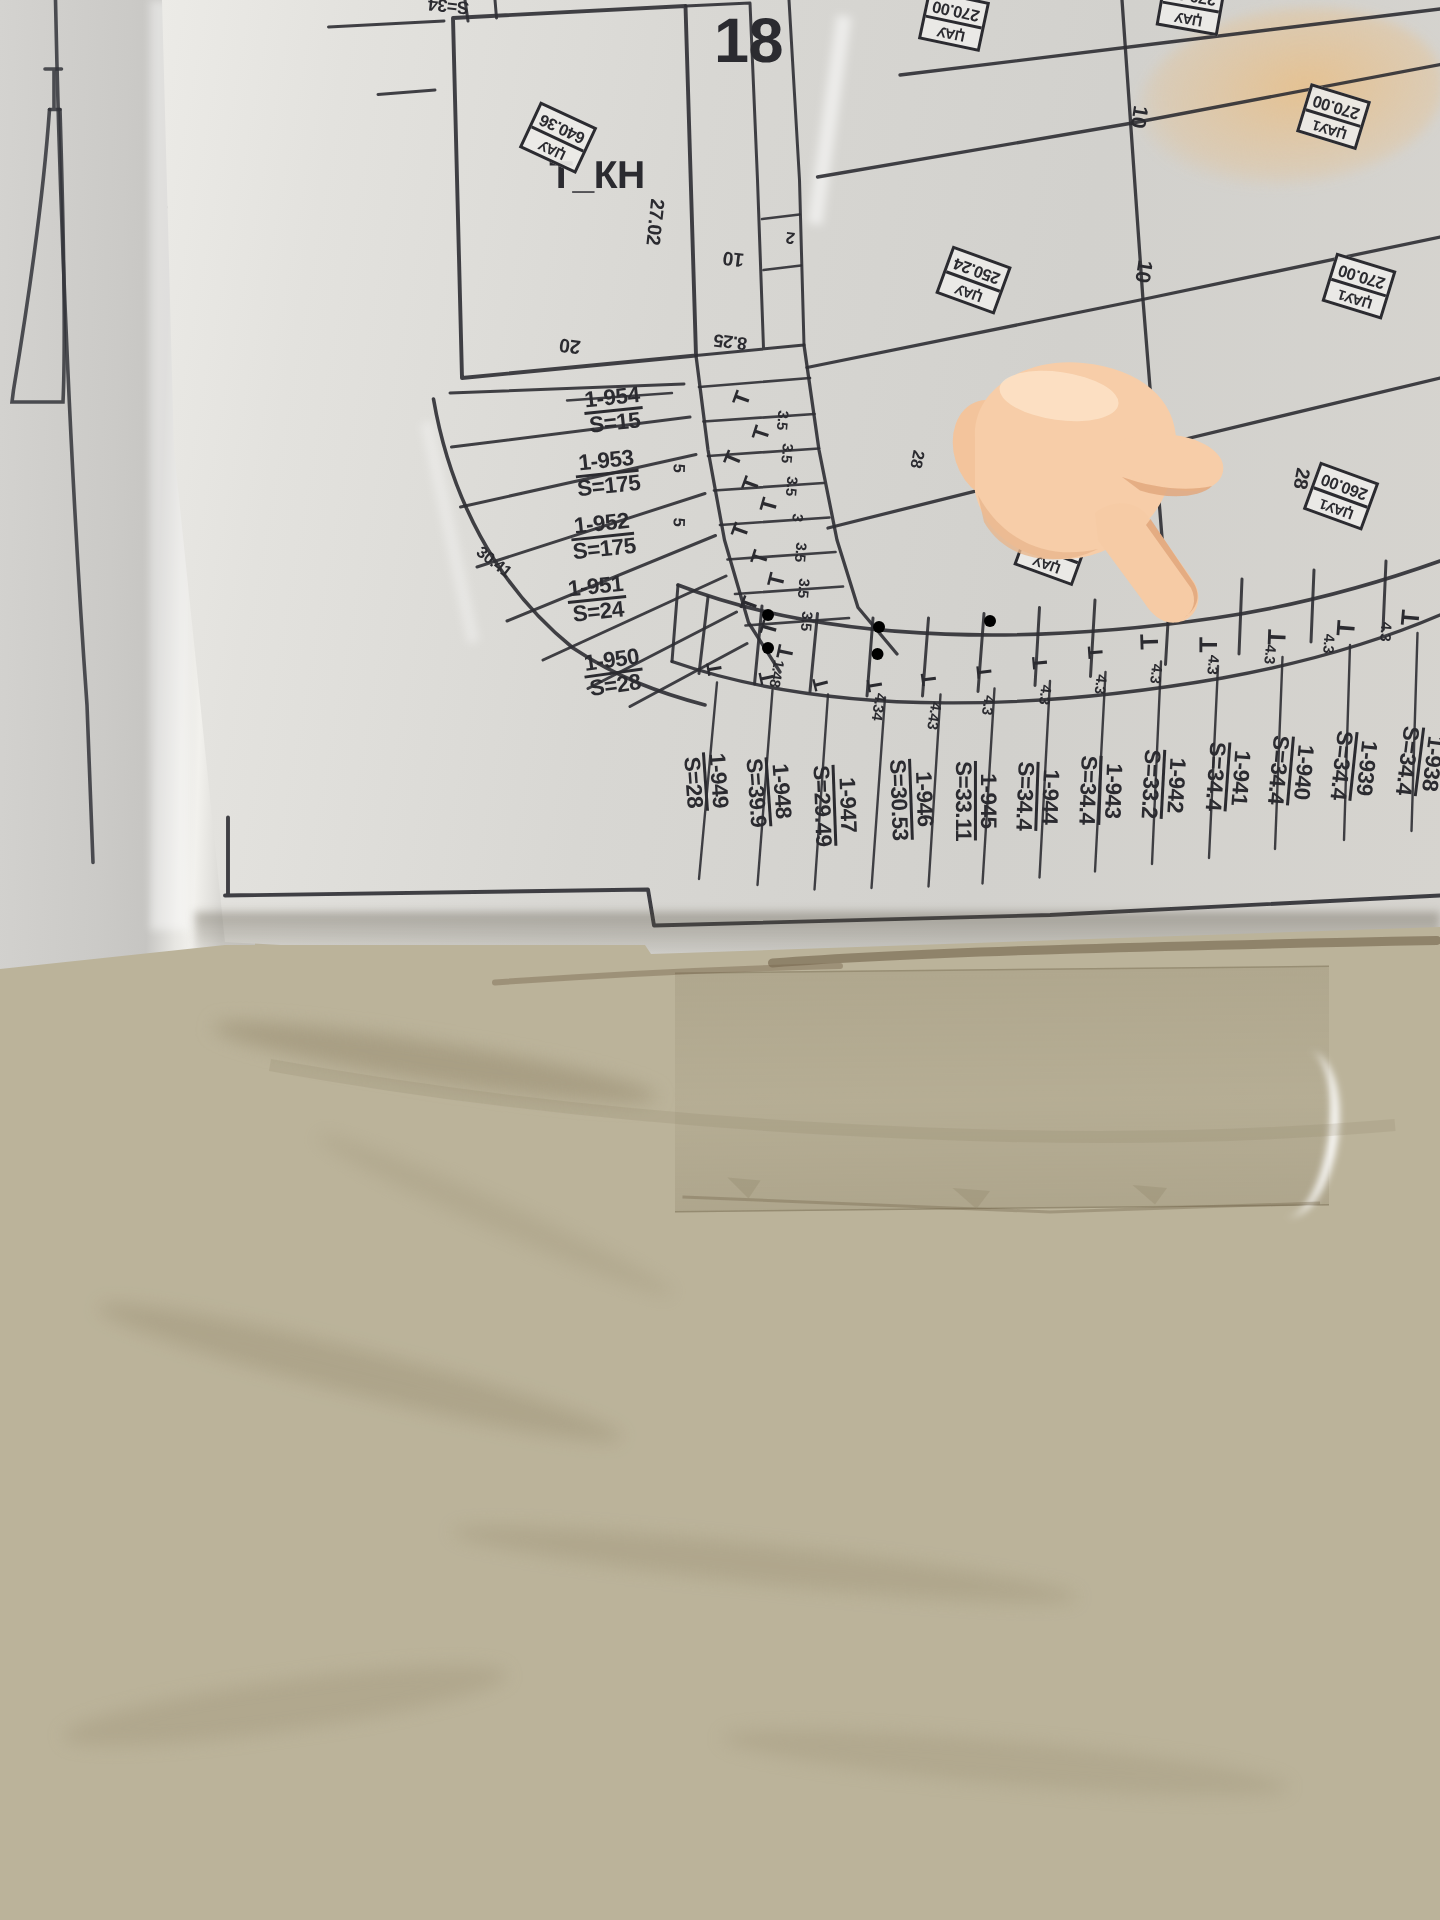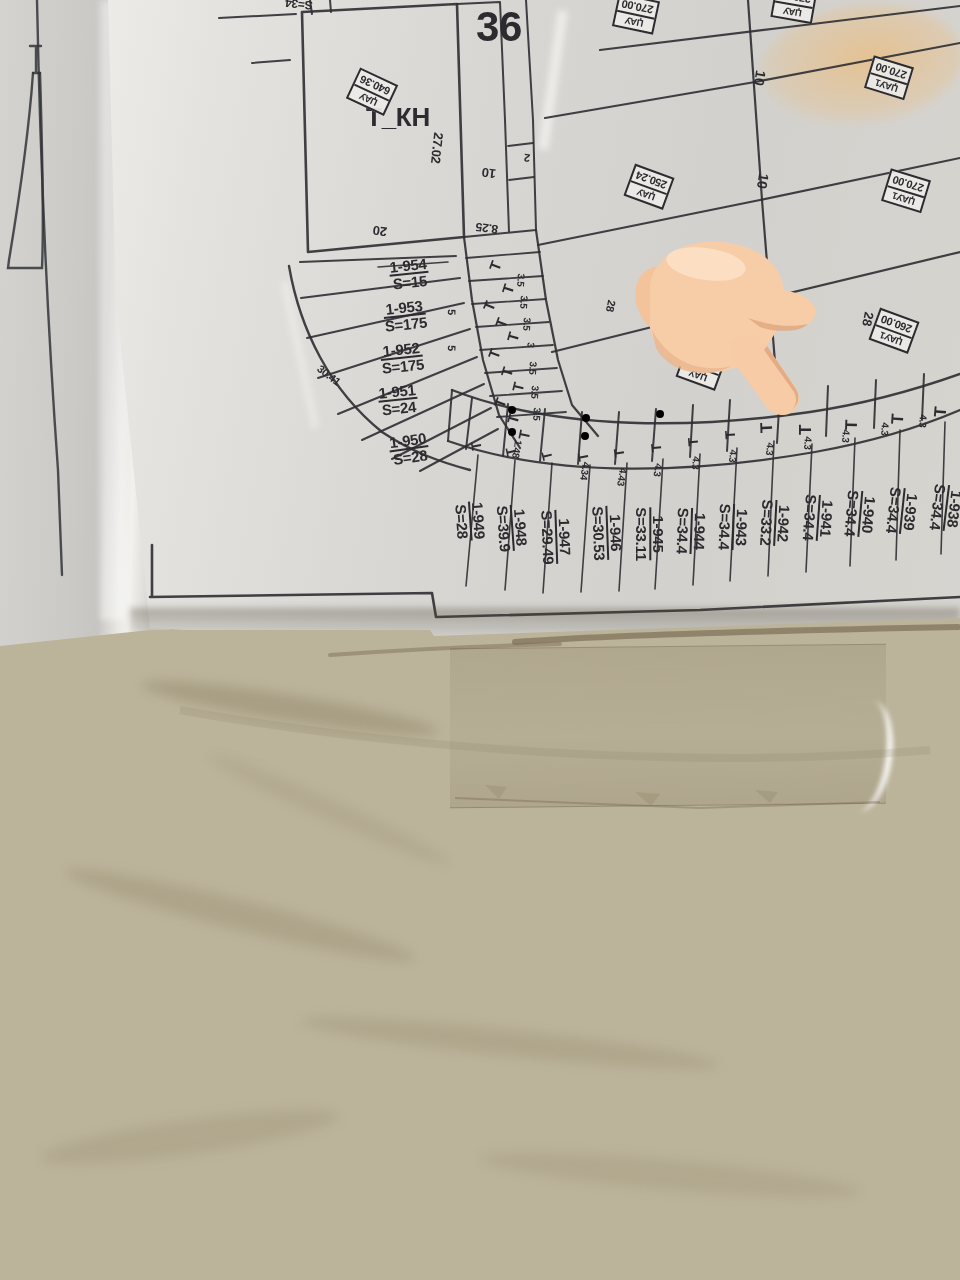--- a/index.html
+++ b/index.html
@@ -114,21 +114,21 @@
           <circle cx="512" cy="432" r="4"></circle>
       </g>
 
       <path d="M478,455 L466,586 M515,460 L505,590 M552,463 L543,593 M590,465 L581,592 M627,463 L619,591 M663,459 L655,589 M700,454 L693,585 M737,448 L730,581 M774,441 L768,576 M812,444 L806,572 M855,438 L850,566 M900,430 L896,560 M945,422 L941,554" stroke-width="1.6"></path>
 
       <path d="M152,545 L152,597 M150,597 L432,593 L436,617 L700,610 L960,597" stroke-width="2.6"></path>
     </svg>
 
     <div id="label-layer">
       <div id="tkn-label" style="left:398px;top:117px">Т_КН</div>
-      <div id="block-number" style="left:499px;top:27px">36</div>
+      <div id="block-number" style="left:499px;top:27px">18</div>
     <div class="dim" style="left: 437px; top: 148px; --r: 96deg; --fs: 13px;">27.02</div>
         <div class="dim" style="left: 380px; top: 231px; --r: 187deg; --fs: 13px;">20</div>
         <div class="dim" style="left: 487px; top: 228px; --r: 187deg; --fs: 12px;">8.25</div>
         <div class="dim" style="left: 489px; top: 173px; --r: 187deg; --fs: 13px;">10</div>
         <div class="dim" style="left: 527px; top: 158px; --r: 187deg; --fs: 11px;">2</div>
         <div class="dim" style="left: 760px; top: 78px; --r: 99deg; --fs: 14px;">10</div>
         <div class="dim" style="left: 763px; top: 181px; --r: 99deg; --fs: 14px;">10</div>
         <div class="dim" style="left: 758px; top: 266px; --r: 99deg; --fs: 14px;">10</div>
         <div class="dim" style="left: 868px; top: 319px; --r: 101deg; --fs: 13px;">28</div>
         <div class="dim" style="left: 611px; top: 306px; --r: 101deg; --fs: 11px;">28</div>

